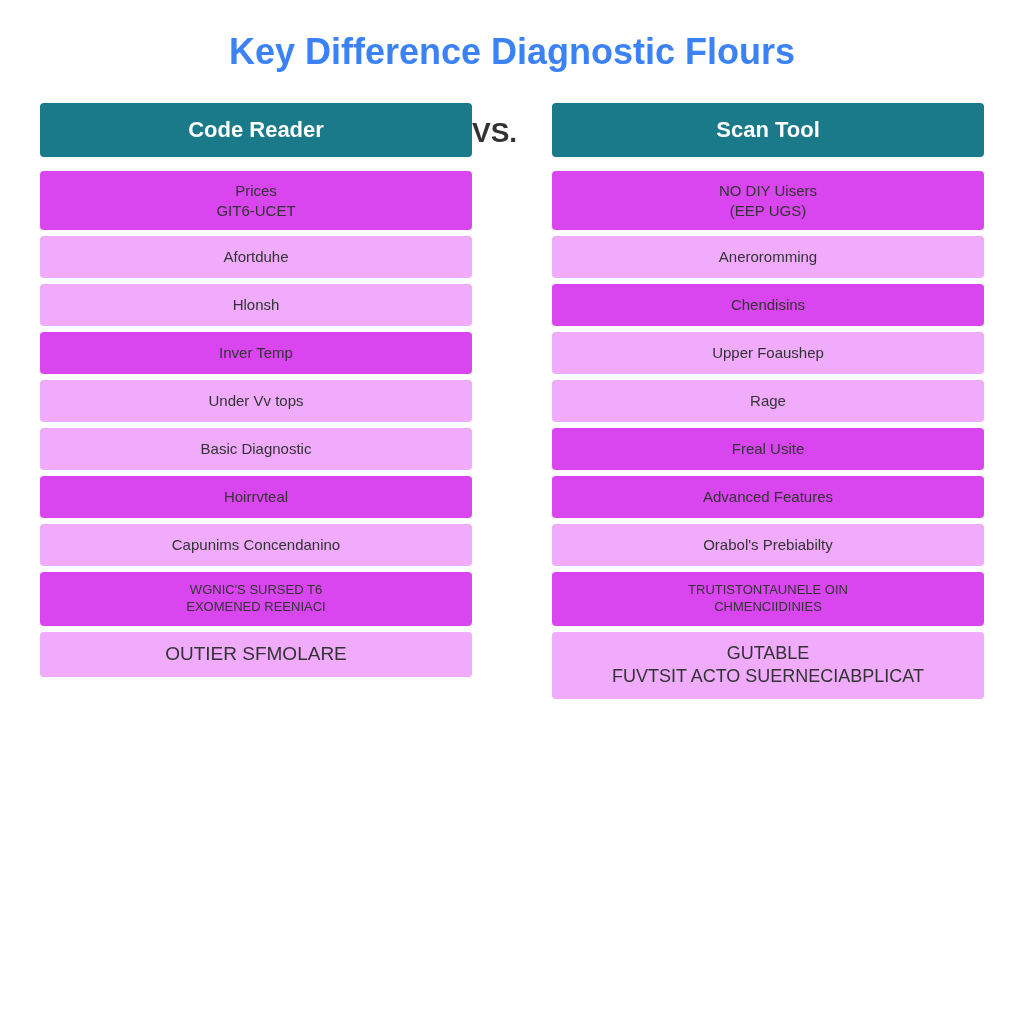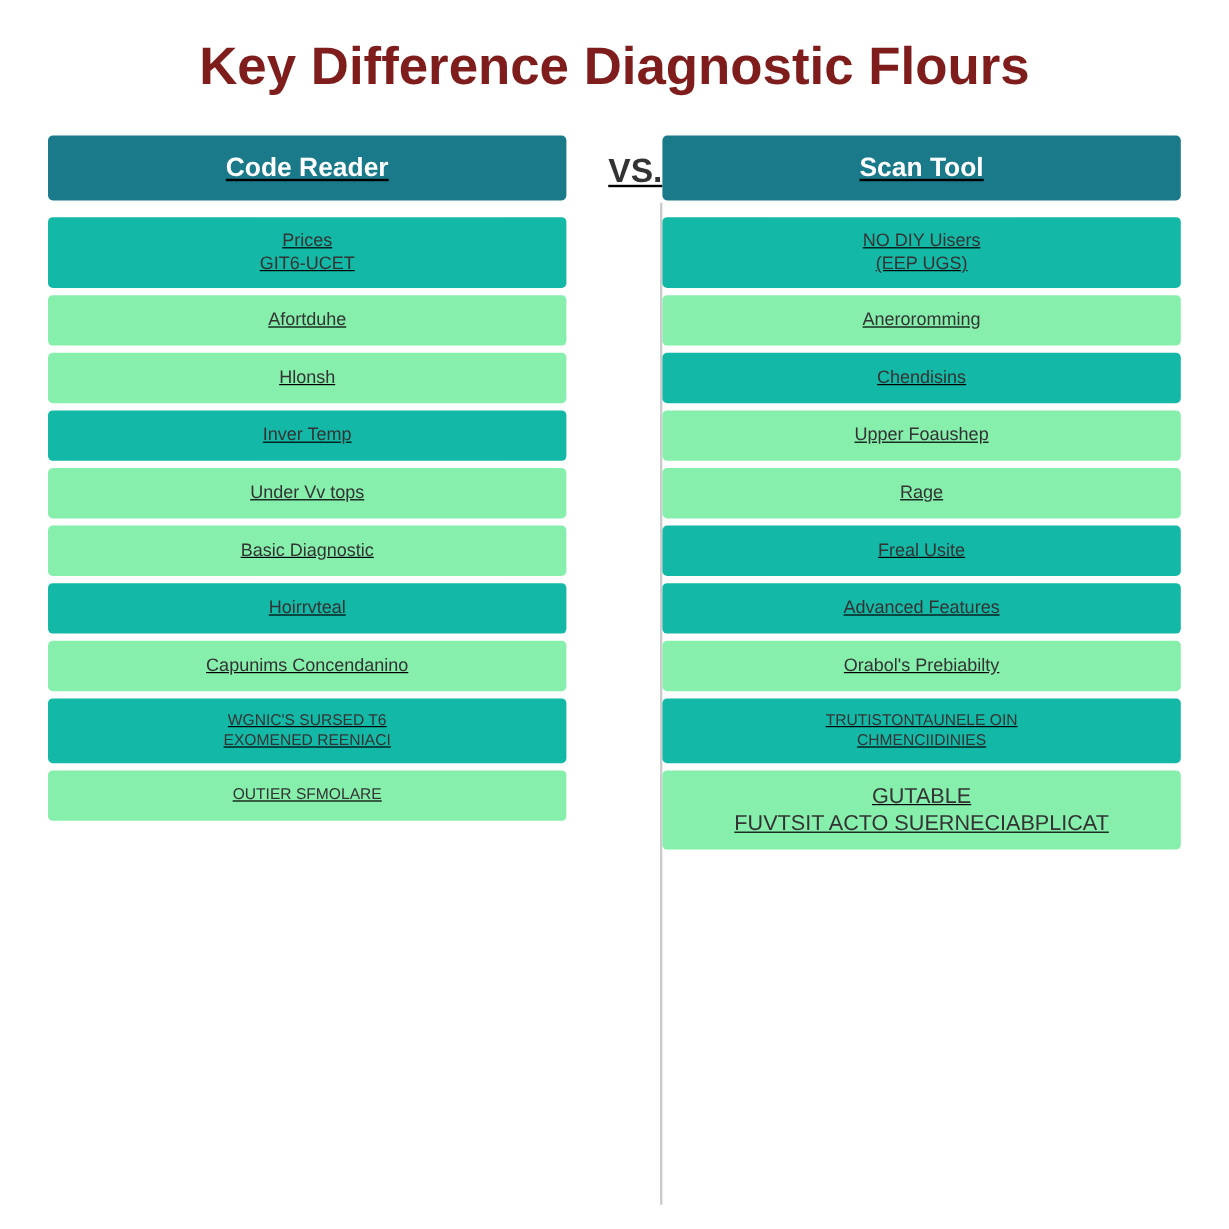--- a/index.html
+++ b/index.html
@@ -8,70 +8,69 @@
       background: #ffffff;
       width: 1024px;
       height: 1024px;
       overflow: hidden;
       display: flex;
       flex-direction: column;
       align-items: center;
       padding: 30px 40px 20px 40px;
     }
     .page-title {
-      font-size: 44px;
+      font-size: 36px;
       font-weight: 900;
-      color: #7f1d1d;
+      color: #3b82f6;
       text-align: center;
       margin-bottom: 30px;
       line-height: 1.2;
     }
     .comparison-container {
       display: flex;
       width: 100%;
       flex: 1;
       position: relative;
-      text-decoration: underline;
     }
     .column {
       flex: 1;
       display: flex;
       flex-direction: column;
       gap: 6px;
     }
     .column-header {
       background-color: #1a7a8a;
       color: #ffffff;
       font-weight: 800;
       font-size: 22px;
       text-align: center;
       padding: 14px 10px;
       border-radius: 4px;
       margin-bottom: 8px;
     }
     .cell {
-      background-color: #14b8a6;
+      background-color: #d946ef;
       padding: 10px 16px;
       border-radius: 4px;
       font-size: 15px;
       color: #333;
       text-align: center;
       min-height: 42px;
       display: flex;
       align-items: center;
       justify-content: center;
       line-height: 1.3;
     }
     .cell.light {
-      background-color: #86efac;
+      background-color: #f0abfc;
     }
     .vs-center {
       display: flex;
-      flex-direction: column;
-      align-items: flex-end;
+      flex-direction: row;
+      align-items: flex-start;
       justify-content: flex-start;
       padding-top: 14px;
       width: 80px;
       flex-shrink: 0;
     }
     .vs-label {
       font-size: 28px;
       font-weight: 900;
       color: #333;
       margin-bottom: 10px;
@@ -94,21 +93,21 @@
 GIT6-UCET</div>
     <div class="cell light">Afortduhe</div>
     <div class="cell light">Hlonsh</div>
     <div class="cell">Inver Temp</div>
     <div class="cell light">Under Vv tops</div>
     <div class="cell light">Basic Diagnostic</div>
     <div class="cell">Hoirrvteal</div>
     <div class="cell light">Capunims Concendanino</div>
     <div class="cell" style="white-space:pre-line; font-size:13px;padding-left:16px;">WGNIC'S SURSED T6
 EXOMENED REENIACI</div>
-    <div class="cell light" style="font-size:13px;">OUTIER SFMOLARE</div>
+    <div class="cell light" style="font-size:19px;">OUTIER SFMOLARE</div>
   </div>
 
   <div class="vs-center">
     <span class="vs-label">VS.</span>
     <div class="vs-divider"></div>
   </div>
 
   <div class="column">
     <div class="column-header">Scan Tool</div>
     <div class="cell" style="white-space:pre-line">NO DIY Uisers

